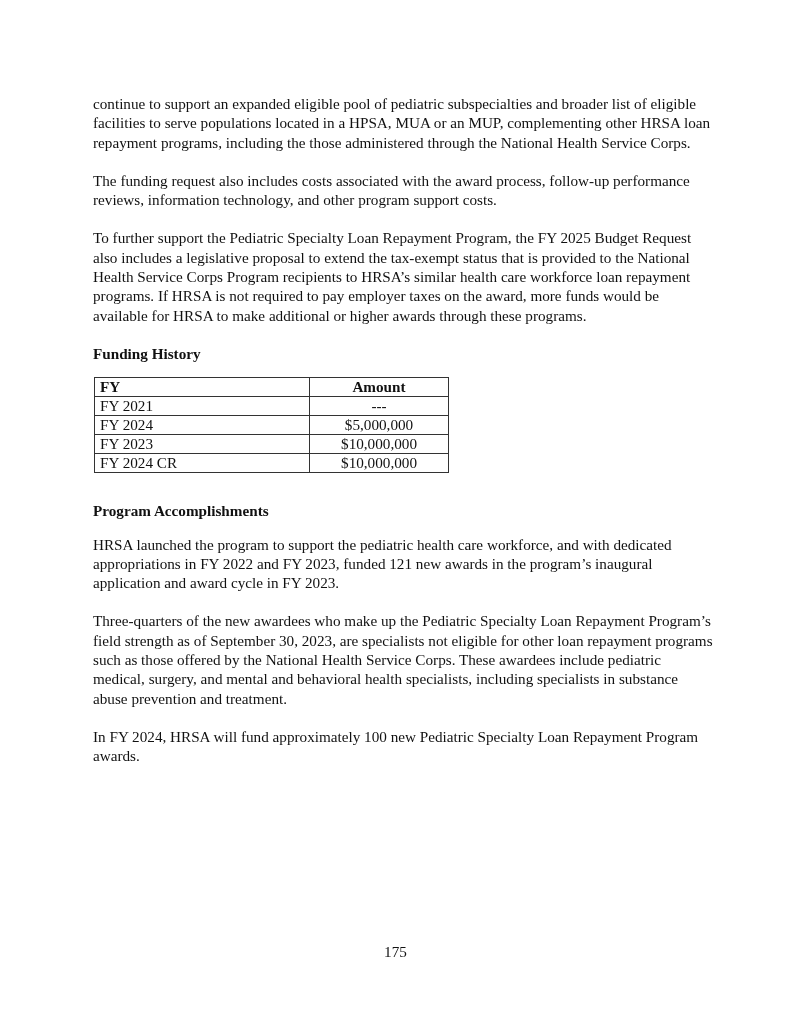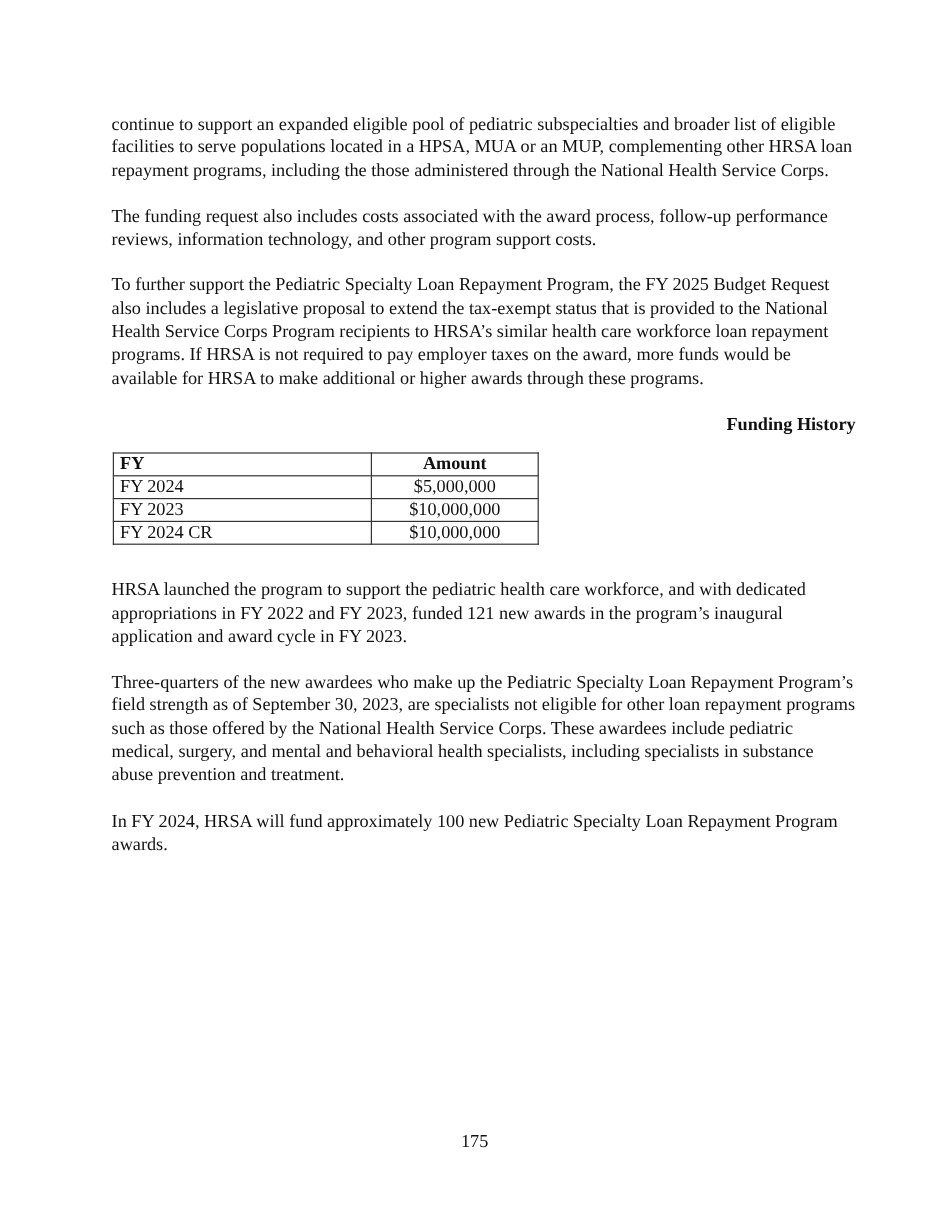--- a/index.html
+++ b/index.html
@@ -1,20 +1,20 @@
 <!DOCTYPE html>
 <html><head>
 <meta charset="utf-8">
 <style>
   html, body { margin: 0; padding: 0; background: #ffffff; }
   body { width: 791px; height: 1024px; position: relative; overflow: hidden;
          font-family: "Liberation Serif", serif; color: #111; font-size: 15.2px; line-height: 19.3px; }
   .page { position: absolute; left: 93px; top: 94px; width: 620px; }
   p { margin: 0 0 19px 0; }
-  .heading { font-weight: bold; margin: 0 0 14px 0; text-align: right; }
+  .heading { font-weight: bold; margin: 0 0 14px 0; }
   table { border-collapse: collapse; margin: 0 0 28px 1px; }
   td, th { border: 1px solid #333; padding: 0 5px; height: 18px; font-size: 15.2px; line-height: 18px; font-weight: normal; }
   th { font-weight: bold; }
   .c-fy { width: 204px; text-align: left; }
   .c-amt { width: 128px; text-align: center; }
   .pagenum { position: absolute; left: 0; width: 791px; top: 942px; text-align: center; font-size: 15.2px; }
 </style>
 </head>
 <body>
 
@@ -25,32 +25,37 @@
 
   <p class="heading">Funding History</p>
 
   <table>
     <tbody>
         <tr>
       <th class="c-fy">FY</th>
       <th class="c-amt">Amount</th>
     </tr>
     <tr>
+      <td class="c-fy">FY 2021</td>
+      <td class="c-amt">---</td>
+    </tr>
+    <tr>
       <td class="c-fy">FY 2024</td>
       <td class="c-amt">$5,000,000</td>
     </tr>
     <tr>
       <td class="c-fy">FY 2023</td>
       <td class="c-amt">$10,000,000</td>
     </tr>
     <tr>
       <td class="c-fy">FY 2024 CR</td>
       <td class="c-amt">$10,000,000</td>
     </tr>
   </tbody>
     </table>
 
+  <p class="heading">Program Accomplishments</p>
   <p>HRSA launched the program to support the pediatric health care workforce, and with dedicated appropriations in FY 2022 and FY 2023, funded 121 new awards in the program’s inaugural application and award cycle in FY 2023.</p>
   <p>Three-quarters of the new awardees who make up the Pediatric Specialty Loan Repayment Program’s field strength as of September 30, 2023, are specialists not eligible for other loan repayment programs such as those offered by the National Health Service Corps. These awardees include pediatric medical, surgery, and mental and behavioral health specialists, including specialists in substance abuse prevention and treatment.</p>
   <p>In FY 2024, HRSA will fund approximately 100 new Pediatric Specialty Loan Repayment Program awards.</p>
 </div>
 
 <div class="pagenum">175</div>
 
 </body></html>

